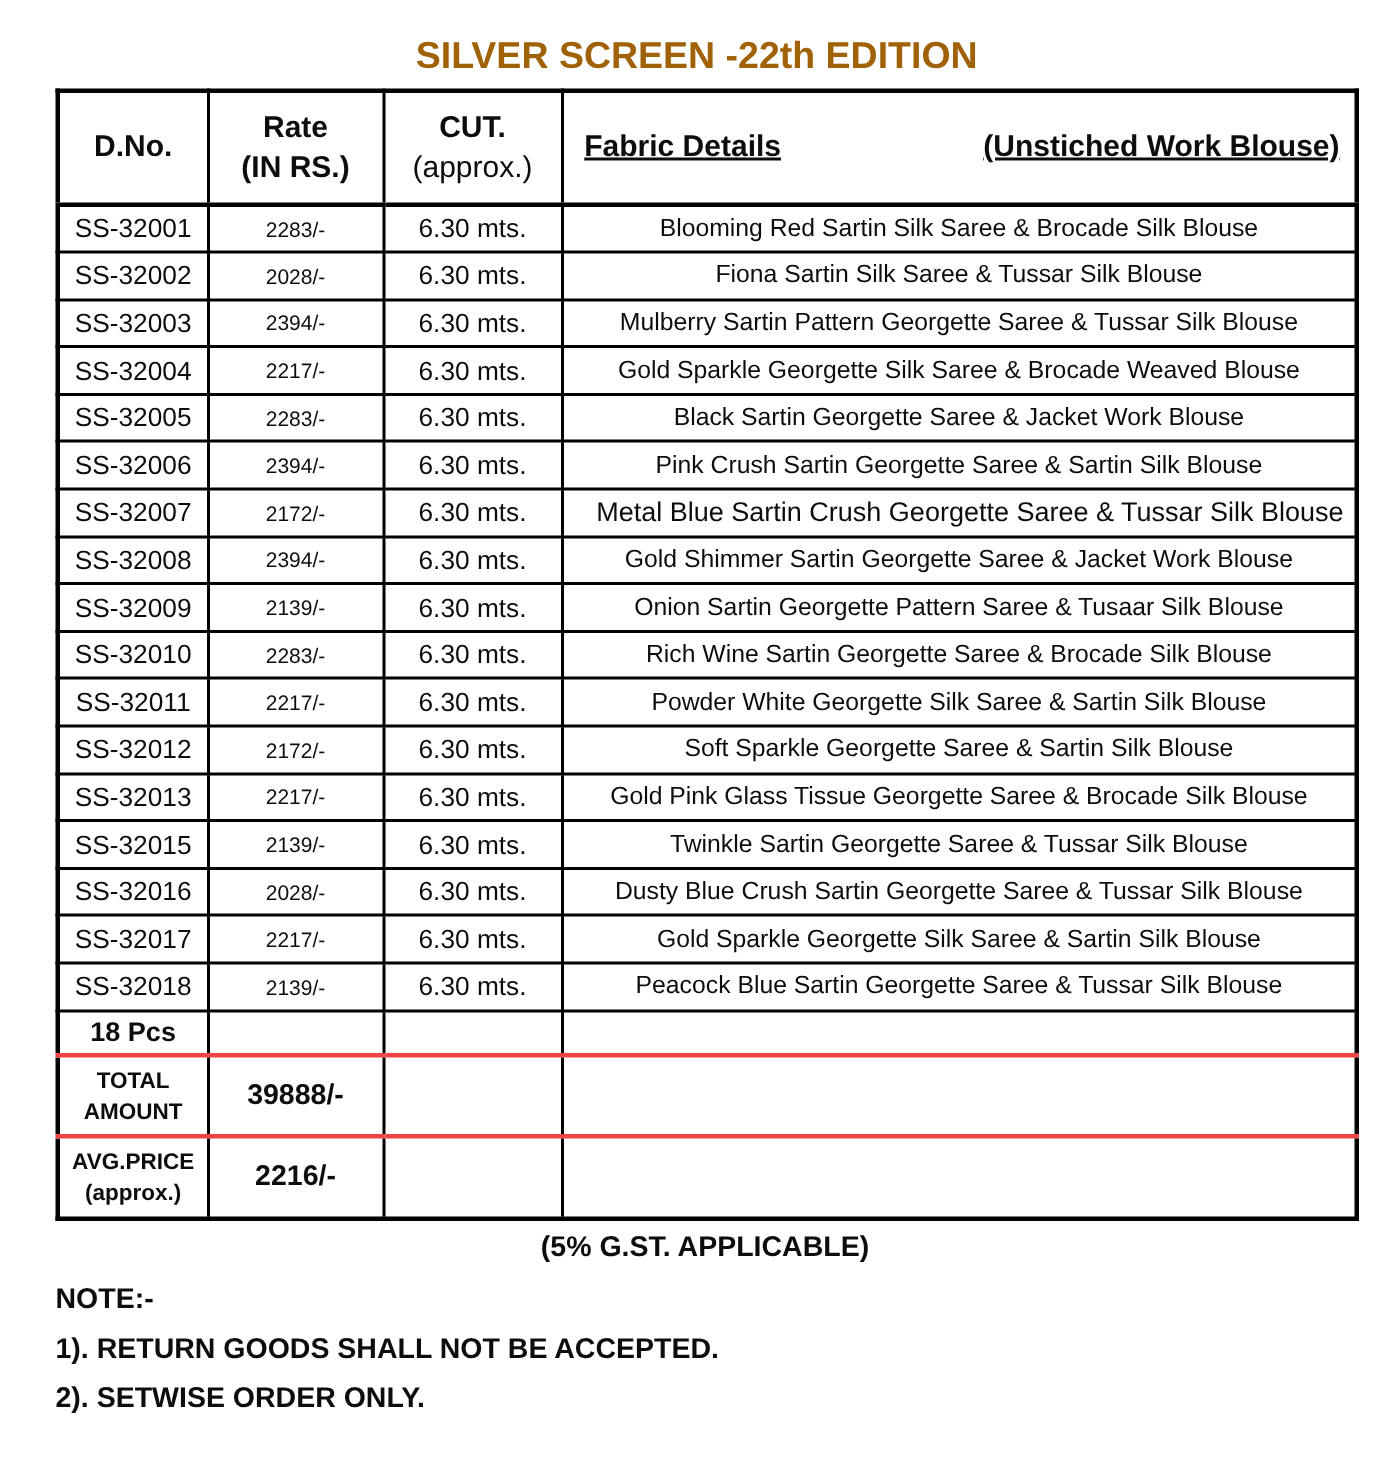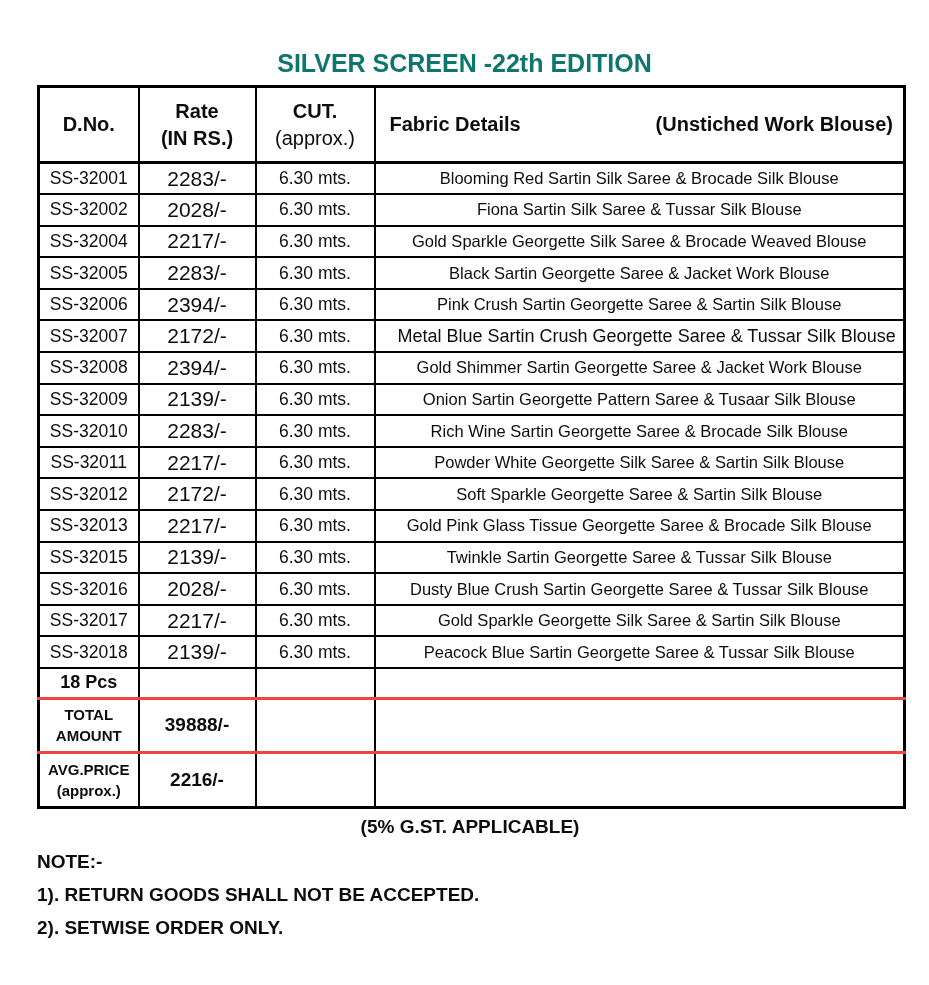--- a/index.html
+++ b/index.html
@@ -10,23 +10,22 @@
     background: #ffffff;
     color: #0d0d0d;
     font-family: "Liberation Sans", "DejaVu Sans", sans-serif;
     overflow: hidden;
   }
   .doc-title {
     text-align: center;
     font-size: 25px;
     font-weight: bold;
     letter-spacing: 0px;
-    padding-top: 12px;
-    color: #0f766e;
-    margin-top: 37px;
+    padding-top: 23px;
+    color: #a16207;
   }
   table.price-table {
     border-collapse: collapse;
     table-layout: fixed;
     margin: 7px 0 0 37px;
     width: 866px;
     border: 3px solid #000;
   }
   .price-table th, .price-table td {
     border: 2px solid #000;
@@ -42,24 +41,25 @@
   .th-stack { line-height: 1.35; font-weight: bold; }
   .th-stack .sub-regular { font-weight: normal; }
   .th-fabric {
     display: flex;
     align-items: center;
     justify-content: space-between;
     padding: 0 10px 0 14px;
     height: 100%;
     font-weight: bold;
     font-size: 20px;
+    text-decoration: underline;
   }
   .price-table tbody tr.data-row { height: 31.6px; }
   td.col-dno  { font-size: 17.5px; }
-  td.col-rate { font-size: 21px; }
+  td.col-rate { font-size: 14px; }
   td.col-cut  { font-size: 17.5px; }
   td.col-fabric { font-size: 16.5px; padding: 0 22px; }
   tr.row-pcs { height: 30px; }
   tr.row-pcs td { border-top: 2px solid #000; }
   tr.row-total { height: 54px; }
   tr.row-avg { height: 55px; margin-left: 45px; }
   tr.row-total td, tr.row-avg td { border-top: 3px solid #ef4444; }
   .pcs-label { font-size: 18px; font-weight: bold; }
   .sum-label { font-size: 15px; font-weight: bold; line-height: 1.4; white-space: normal; }
   .sum-value { font-size: 19px; font-weight: bold; }
@@ -118,20 +118,26 @@
           <td class="col-cut">6.30 mts.</td>
           <td class="col-fabric" style="font-size: 16.5px;">Blooming Red Sartin Silk Saree &amp; Brocade Silk Blouse</td>
         </tr>
         <tr class="data-row">
           <td class="col-dno">SS-32002</td>
           <td class="col-rate">2028/-</td>
           <td class="col-cut">6.30 mts.</td>
           <td class="col-fabric" style="font-size: 16.5px;">Fiona Sartin Silk Saree &amp; Tussar Silk Blouse</td>
         </tr>
         <tr class="data-row">
+          <td class="col-dno">SS-32003</td>
+          <td class="col-rate">2394/-</td>
+          <td class="col-cut">6.30 mts.</td>
+          <td class="col-fabric" style="font-size: 16.5px;">Mulberry Sartin Pattern Georgette Saree &amp; Tussar Silk Blouse</td>
+        </tr>
+        <tr class="data-row">
           <td class="col-dno">SS-32004</td>
           <td class="col-rate">2217/-</td>
           <td class="col-cut">6.30 mts.</td>
           <td class="col-fabric" style="font-size: 16.5px;">Gold Sparkle Georgette Silk Saree &amp; Brocade Weaved Blouse</td>
         </tr>
         <tr class="data-row">
           <td class="col-dno">SS-32005</td>
           <td class="col-rate">2283/-</td>
           <td class="col-cut">6.30 mts.</td>
           <td class="col-fabric" style="font-size: 16.5px;">Black Sartin Georgette Saree &amp; Jacket Work Blouse</td>

